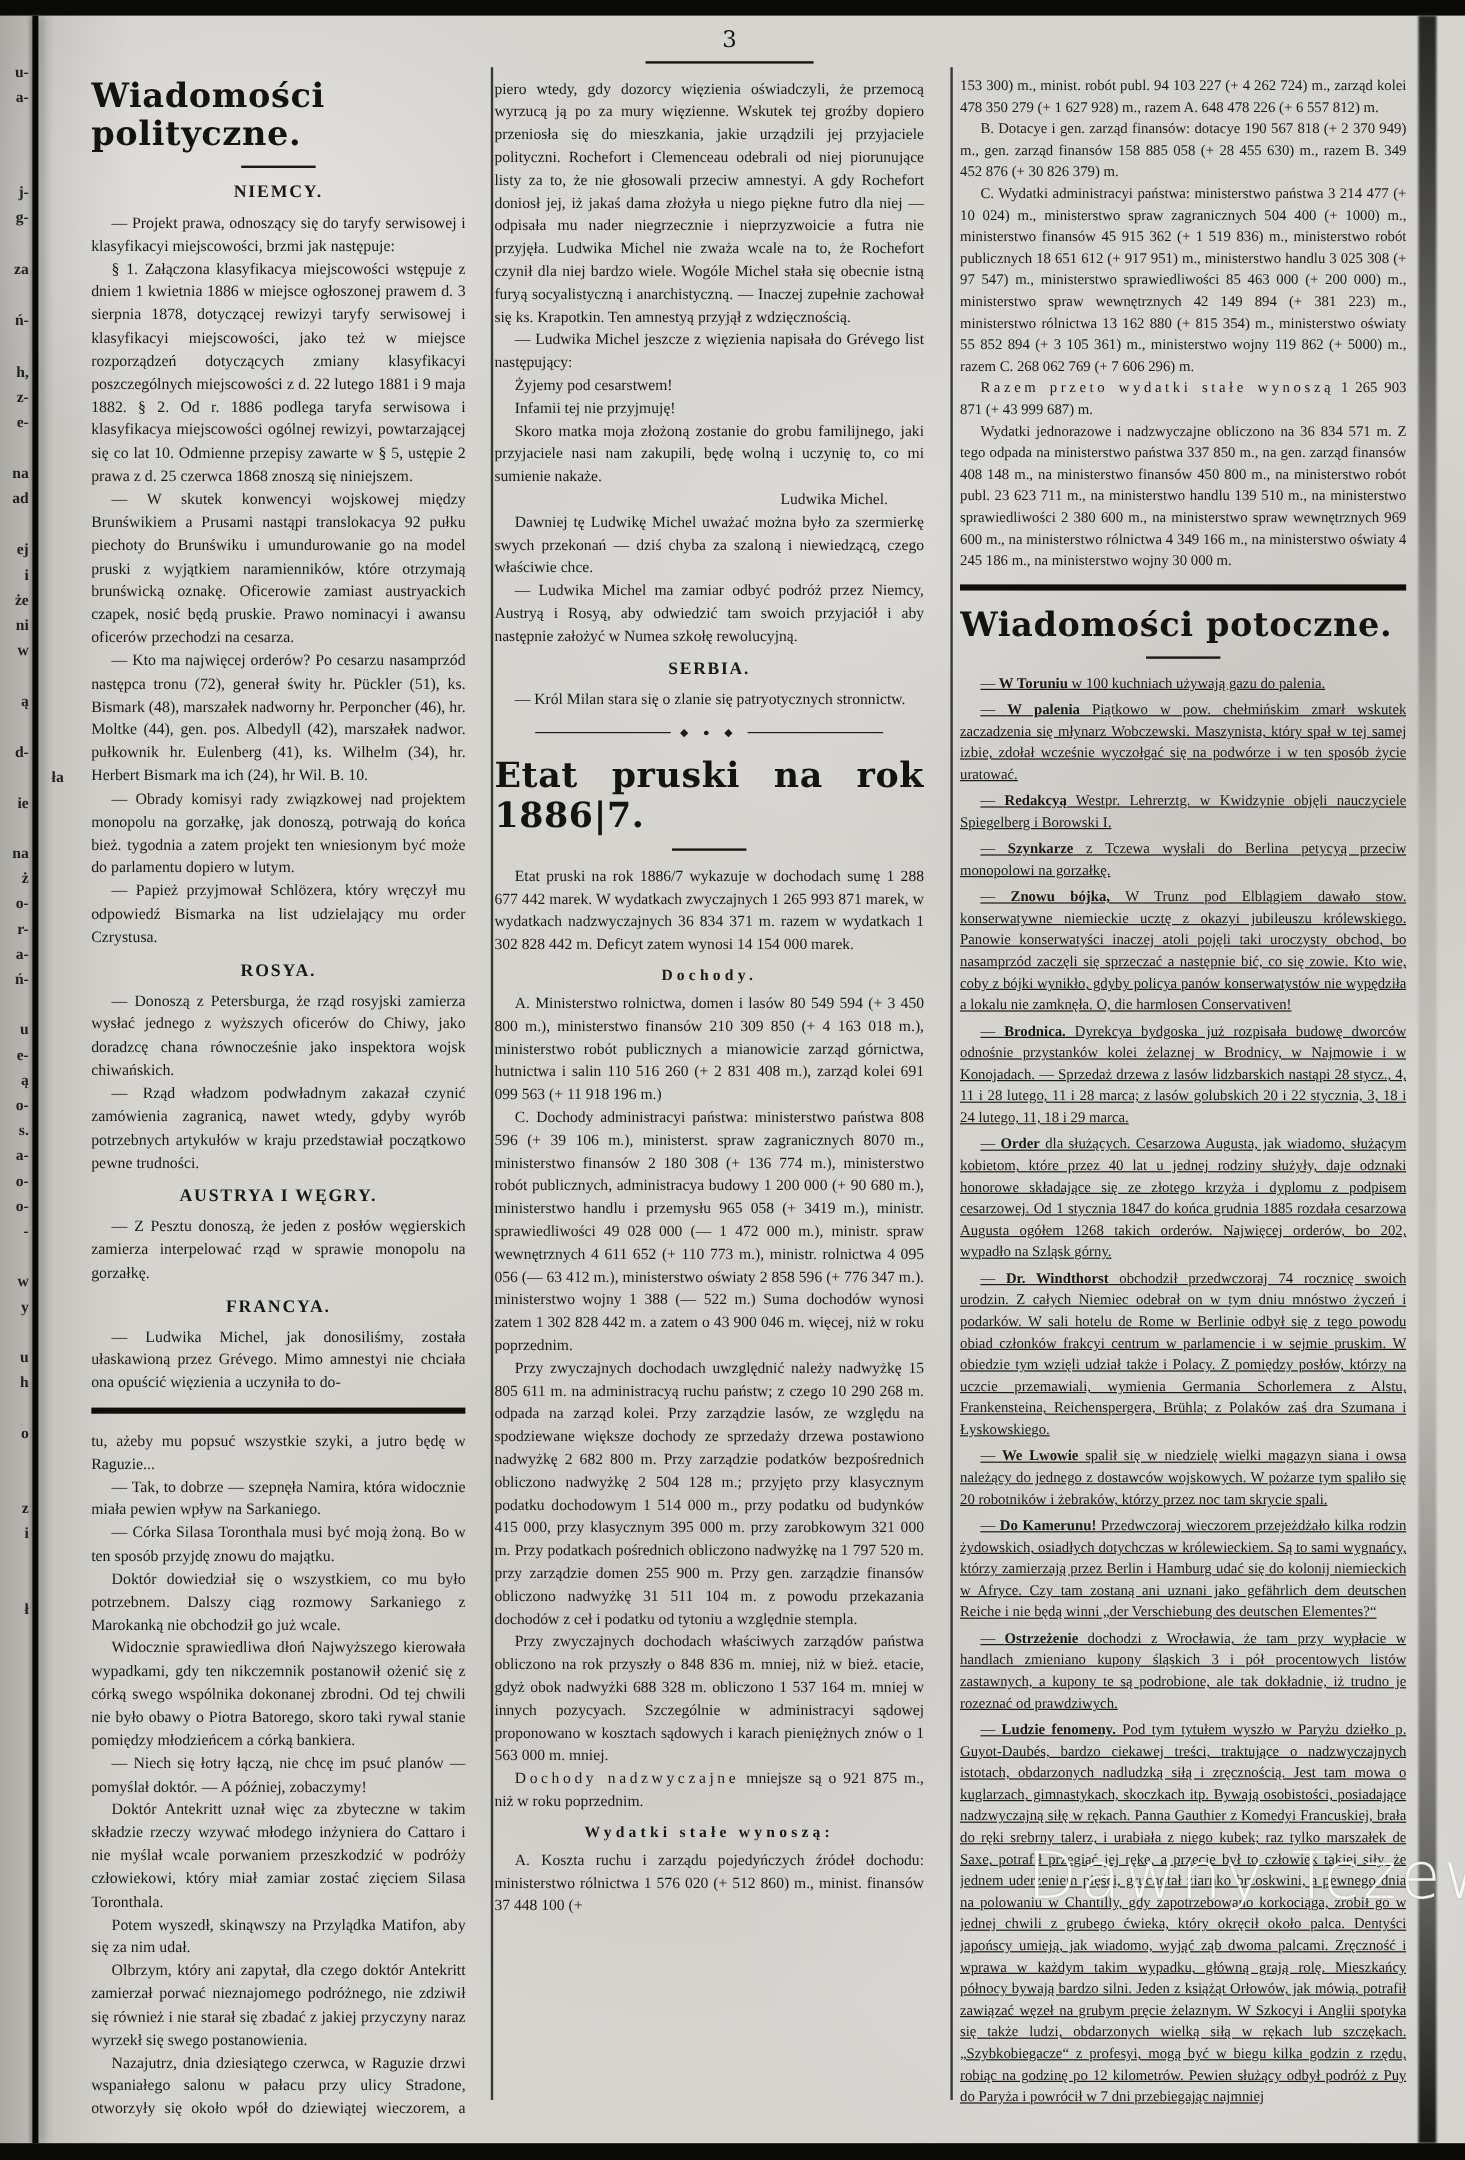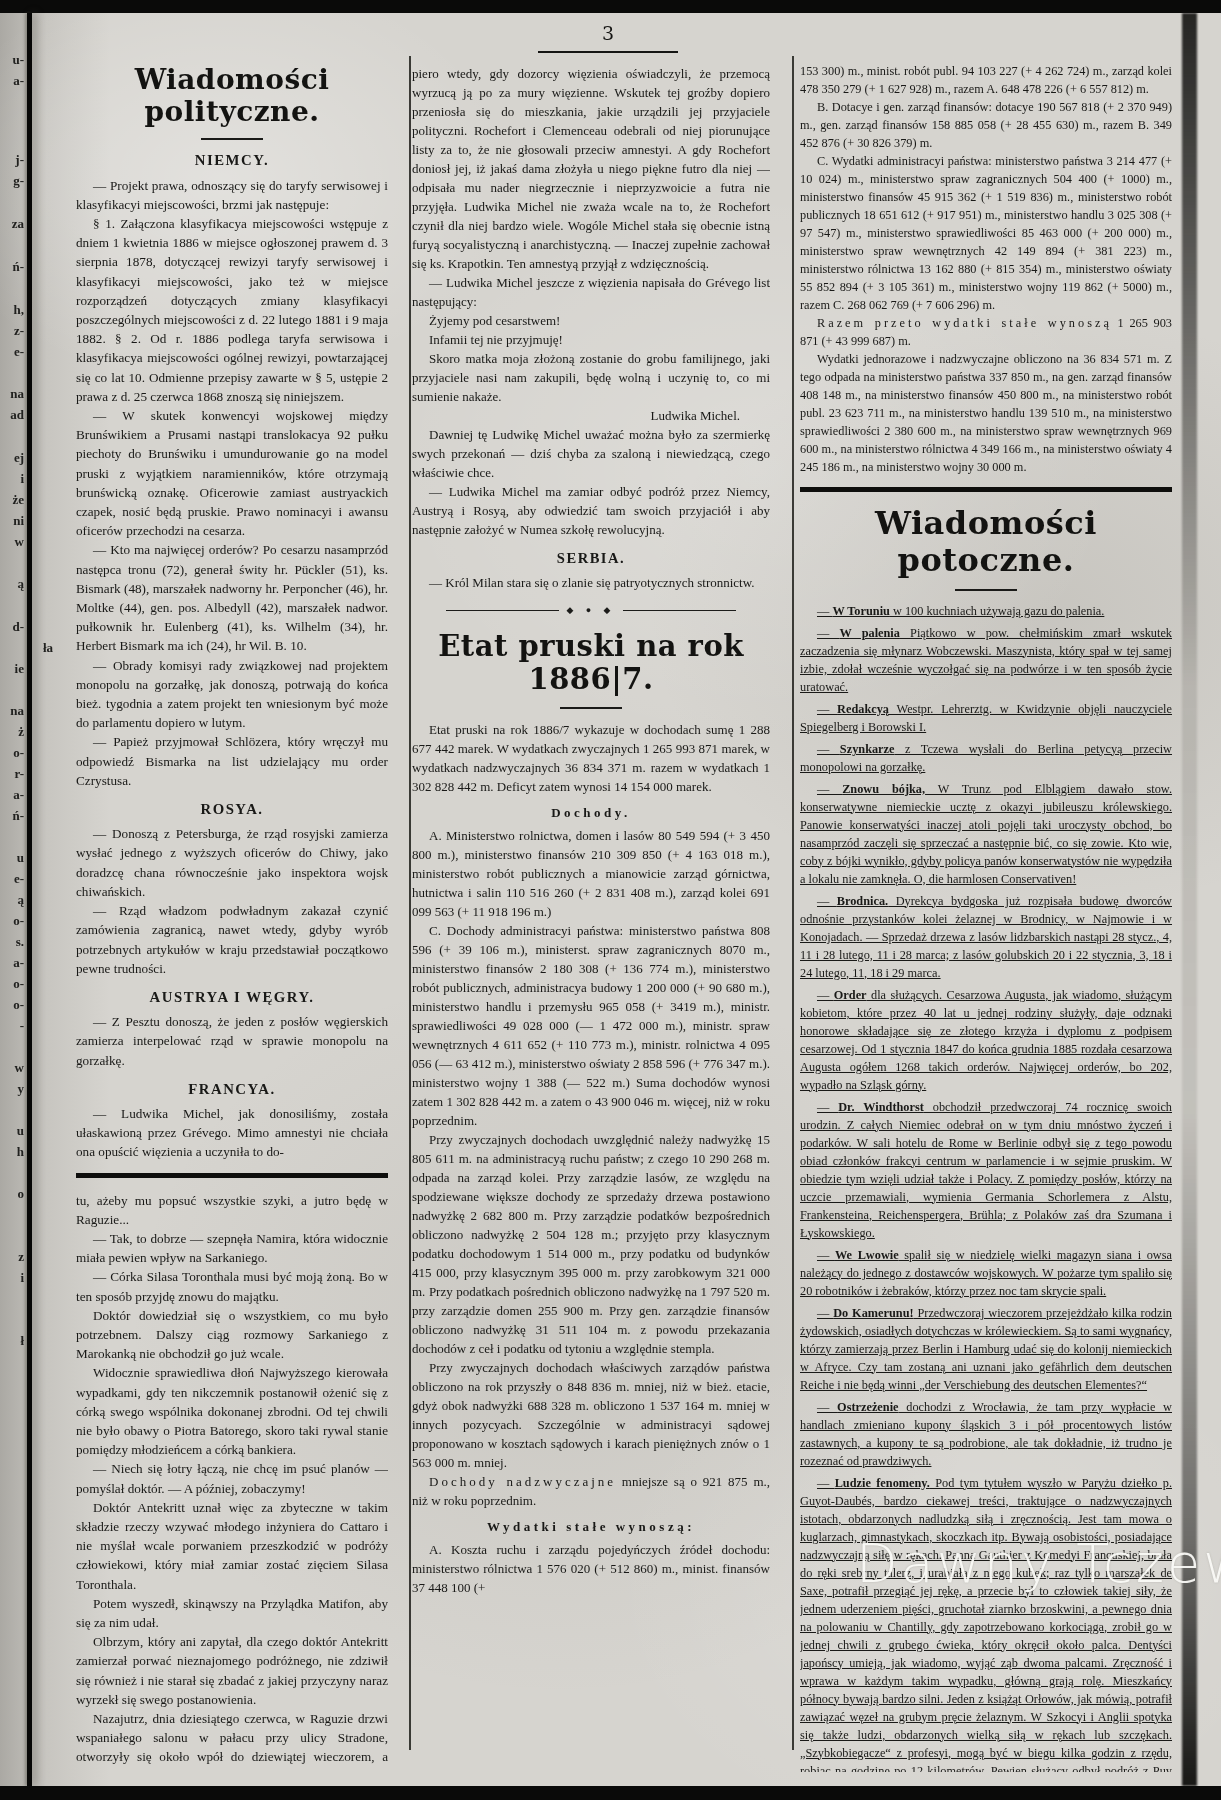--- a/index.html
+++ b/index.html
@@ -41,25 +41,25 @@
   .c1 { left:76px;  top:58px; width:312px; height:1706px; font-size:13.2px; line-height:19.2px; }
   .c2 { left:412px; top:64px; width:358px; height:1700px; font-size:13px;   line-height:19px; }
   .c3 { left:800px; top:62px; width:372px; height:1710px; font-size:12.3px; line-height:18px; }
 
   .para, .cont, .news, .center, .right { margin:0; }
   .para { text-indent:17px; }
   .news { text-indent:17px; margin:4px 0;text-decoration:underline; }
   .cont { text-indent:0; }
   .right { text-align:right; padding-right:30px; }
 
-  .headline { font-family:"DejaVu Serif", serif; font-weight:600; text-align:center; text-indent:0;
+  .headline { font-family:"DejaVu Serif", serif; font-weight:600; text-indent:0;
     font-size:28px; letter-spacing:.5px; line-height:1.15; margin:6px 0 0; color:#131311; }
   .headline::after { content:""; display:block; width:62px; height:2px; background:#1a1a18; margin:10px auto 11px; }
   .c2 .headline { font-size:29px; margin-top:10px; }
-  .c3 .headline { font-size:32px; margin-top:8px; }
+  .c3 .headline { font-size:28px; margin-top:8px; }
 
   .section { text-align:center; text-indent:0; font-weight:700; font-size:1.12em;
     letter-spacing:1.5px; margin:10px 0 5px; }
   .subhead { text-align:center; text-indent:0; font-weight:700; letter-spacing:3.5px; margin:7px 0 4px; }
 
   .lead-bold { font-weight:700; }
   .lead-spaced { letter-spacing:3px; }
 
   .thickrule { height:5px; background:#0e0e0c; margin:11px 0 13px; border-bottom:1px solid rgba(14,14,12,.5); }
 

